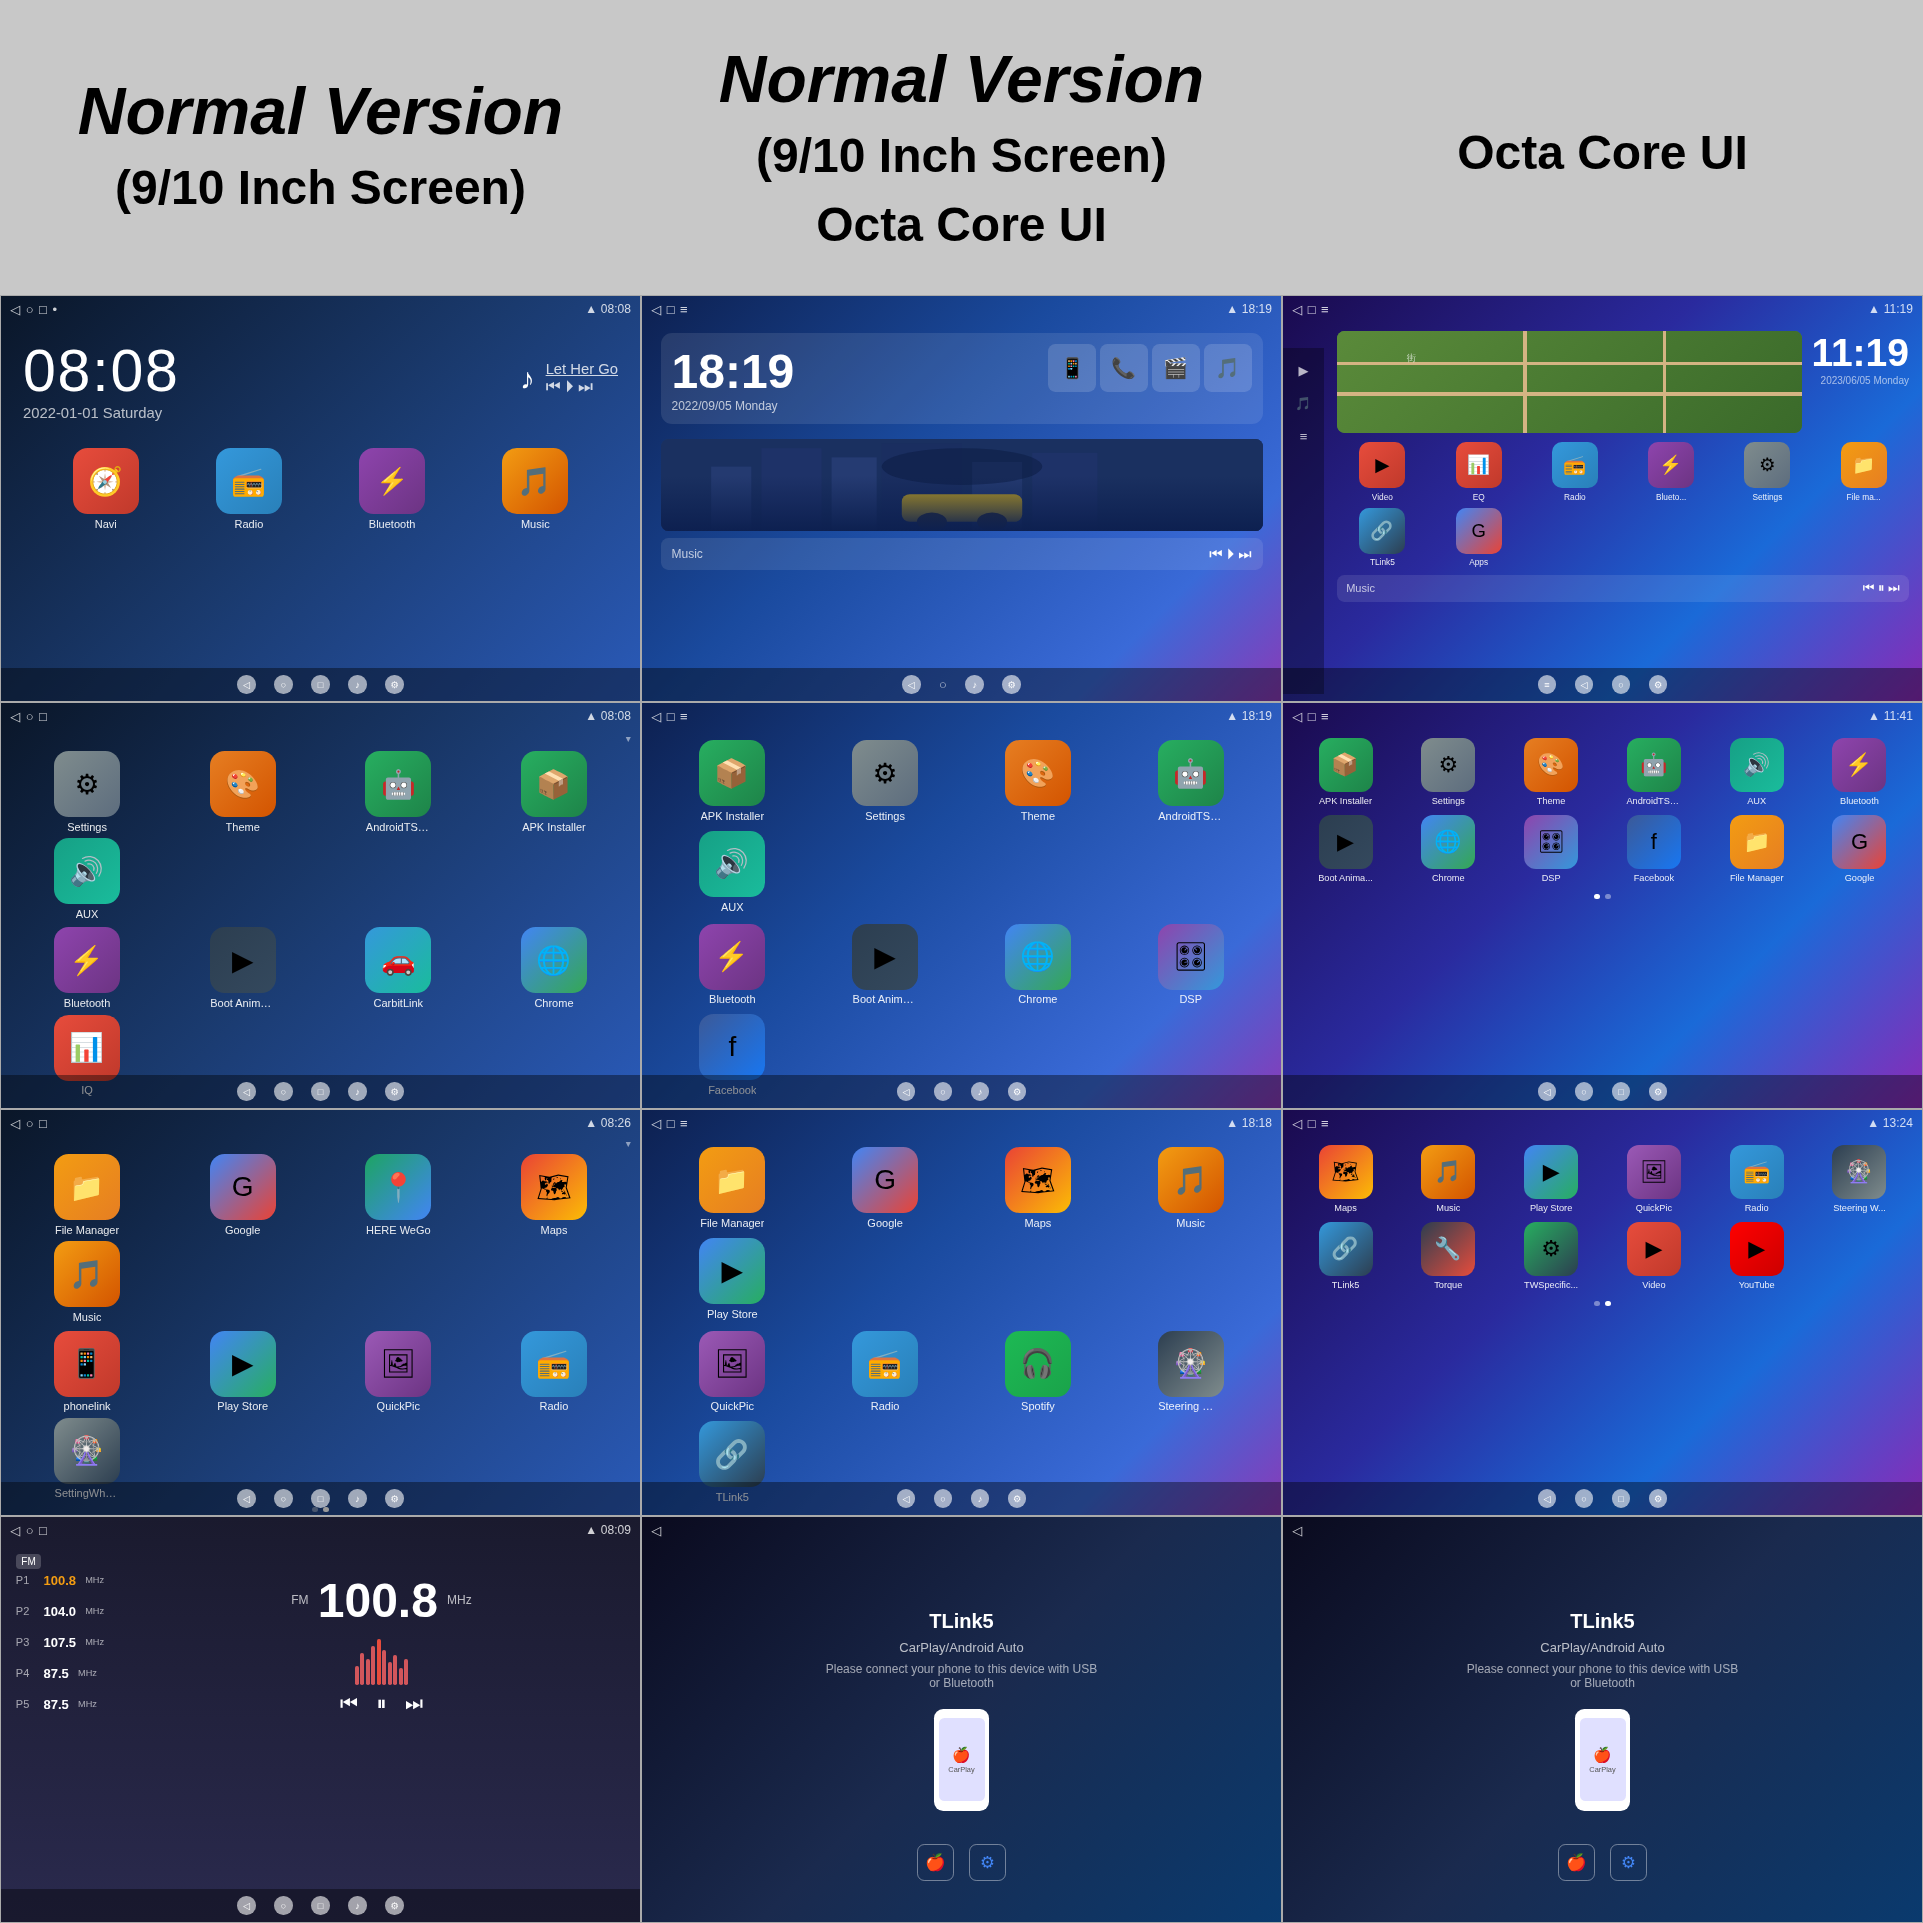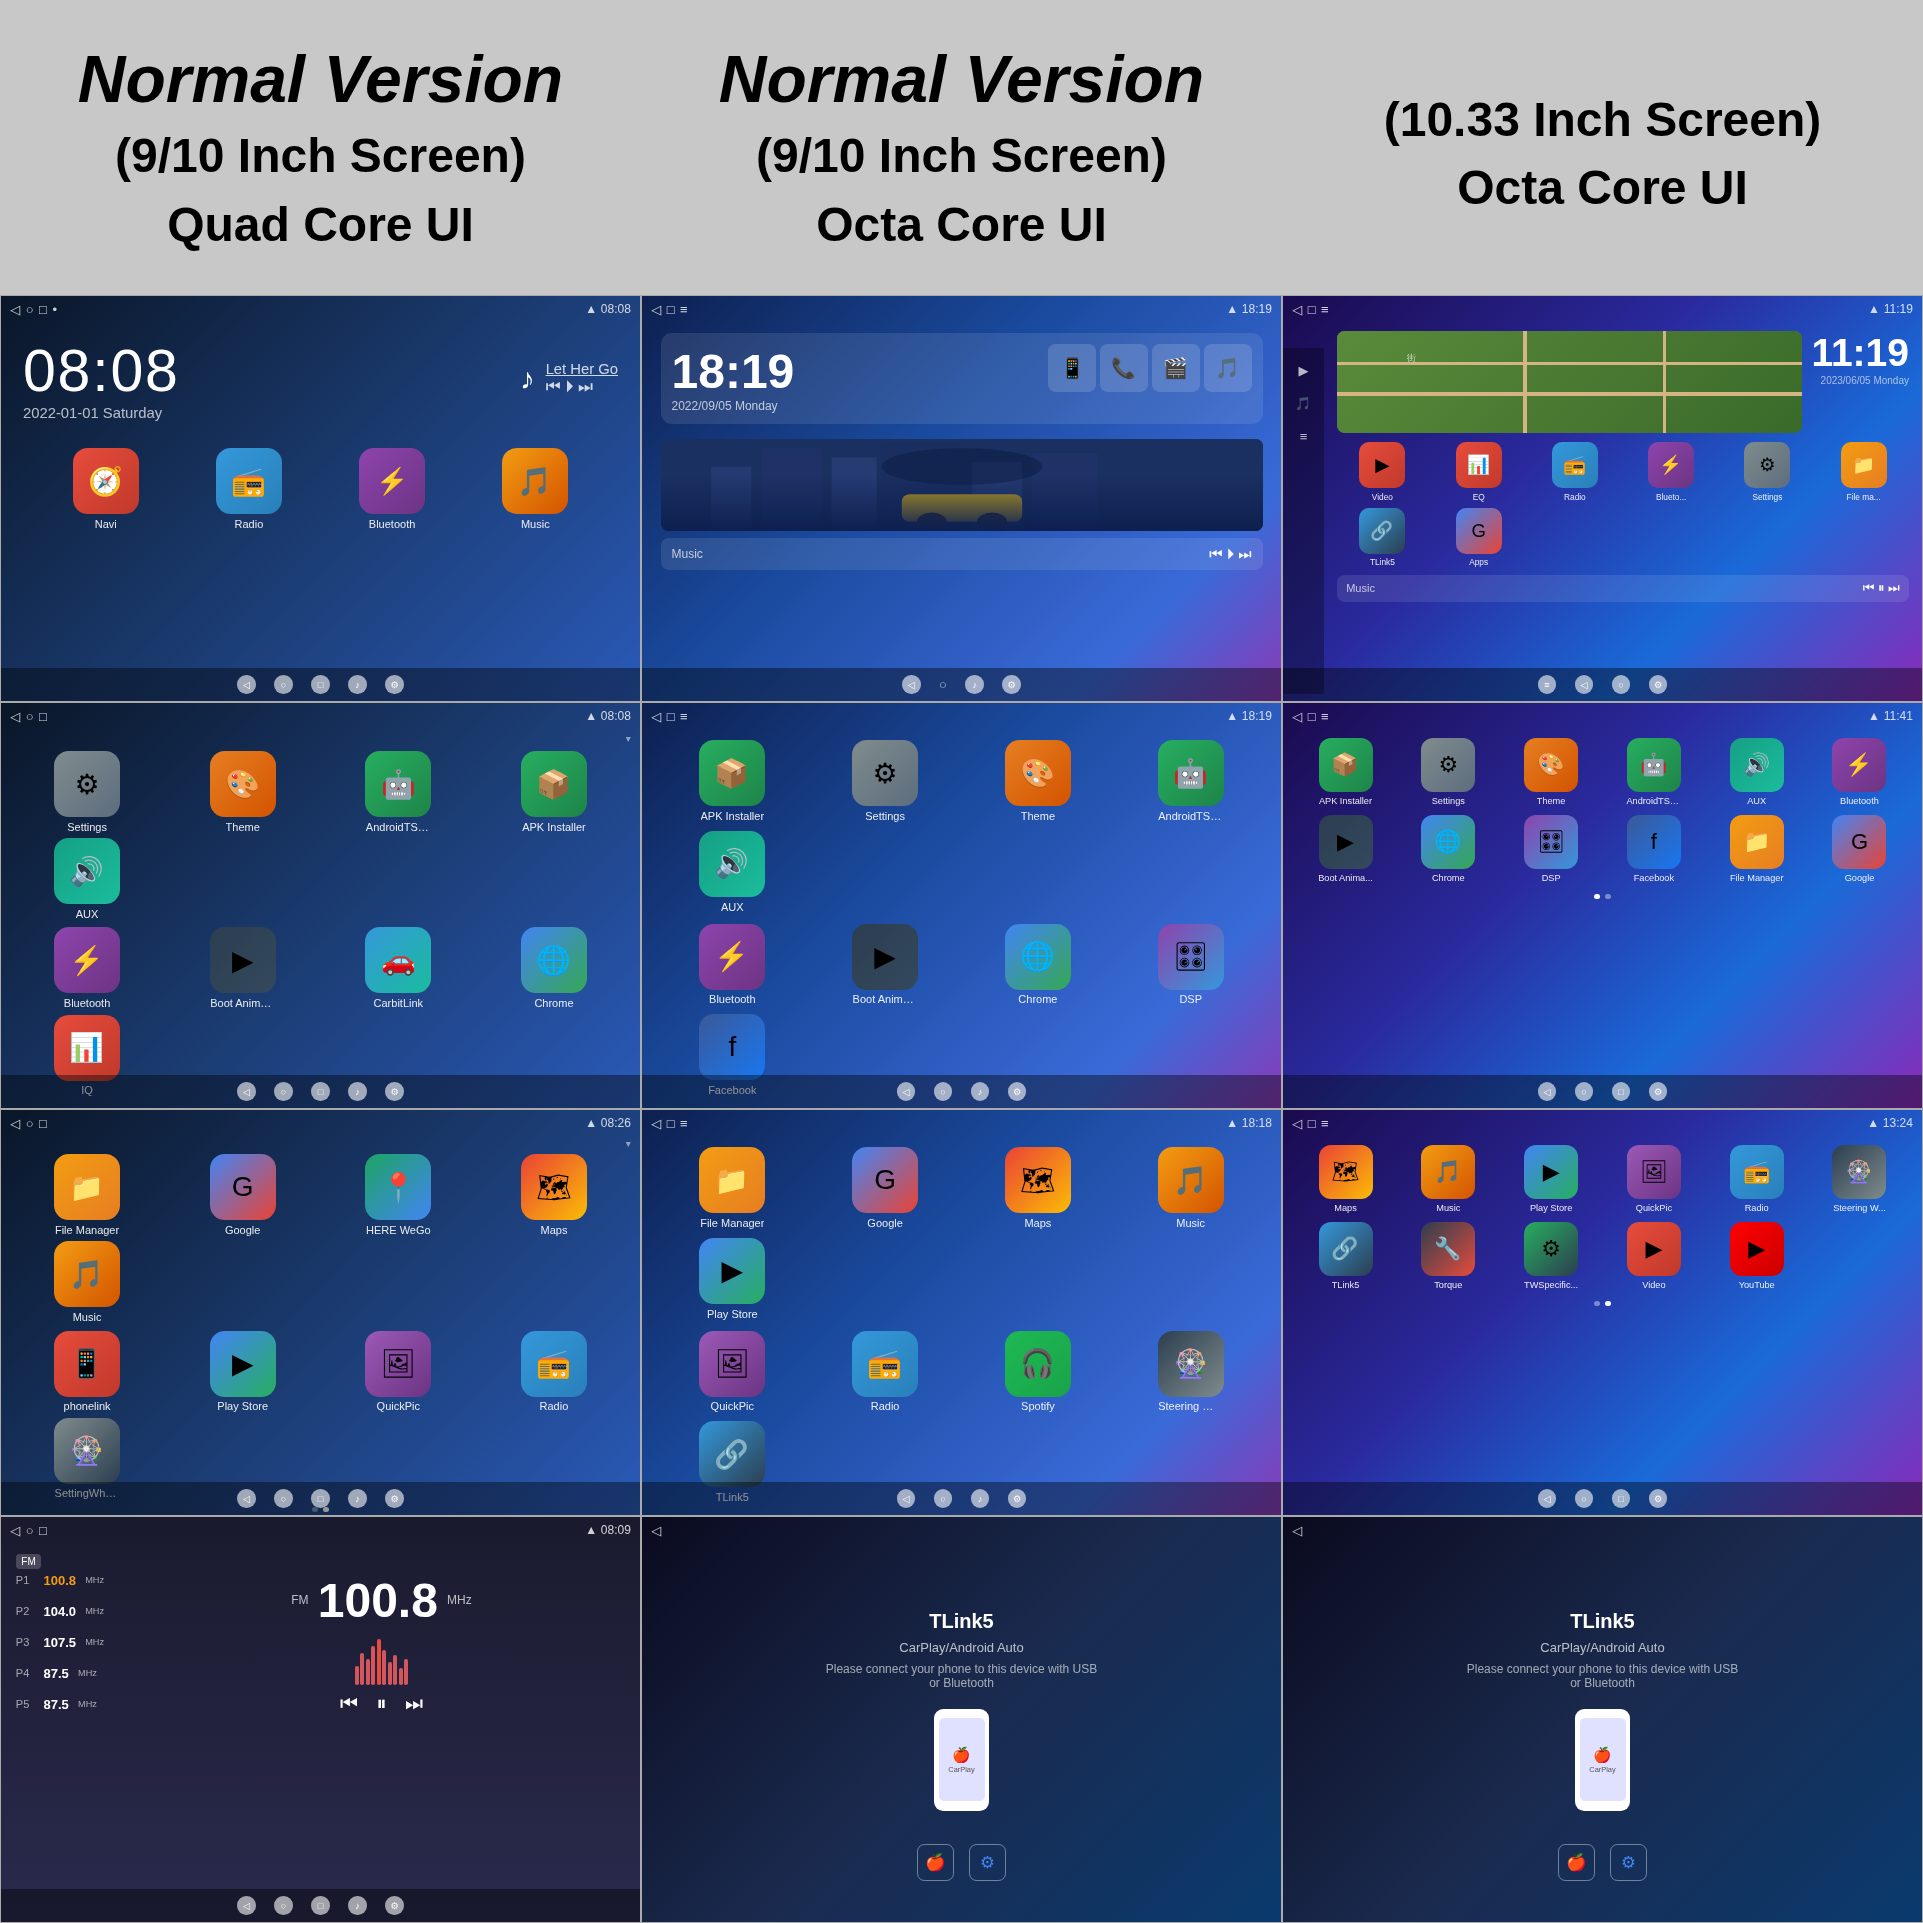--- a/index.html
+++ b/index.html
@@ -334,29 +334,27 @@
     .map-road-v { width: 3.7px; }
   </style>
 </head>
 <body>
 
 <div class="main-grid">
 
   <div class="header-cell">
     <div class="header-title">Normal Version</div>
     <div class="header-sub">(9/10 Inch Screen)</div>
-    <div class="header-core">Quad Core UI</div>
   </div>
   <div class="header-cell">
     <div class="header-title">Normal Version</div>
     <div class="header-sub">(9/10 Inch Screen)</div>
     <div class="header-core">Octa Core UI</div>
   </div>
   <div class="header-cell">
-    <div class="header-sub">(10.33 Inch Screen)</div>
     <div class="header-core">Octa Core UI</div>
   </div>
 
   <div class="screen-cell bg-dark-blue">
     <div class="status-bar">
       <div class="status-left">
         <span>◁</span>
         <span>○</span>
         <span>□</span>
         <span>•</span>

